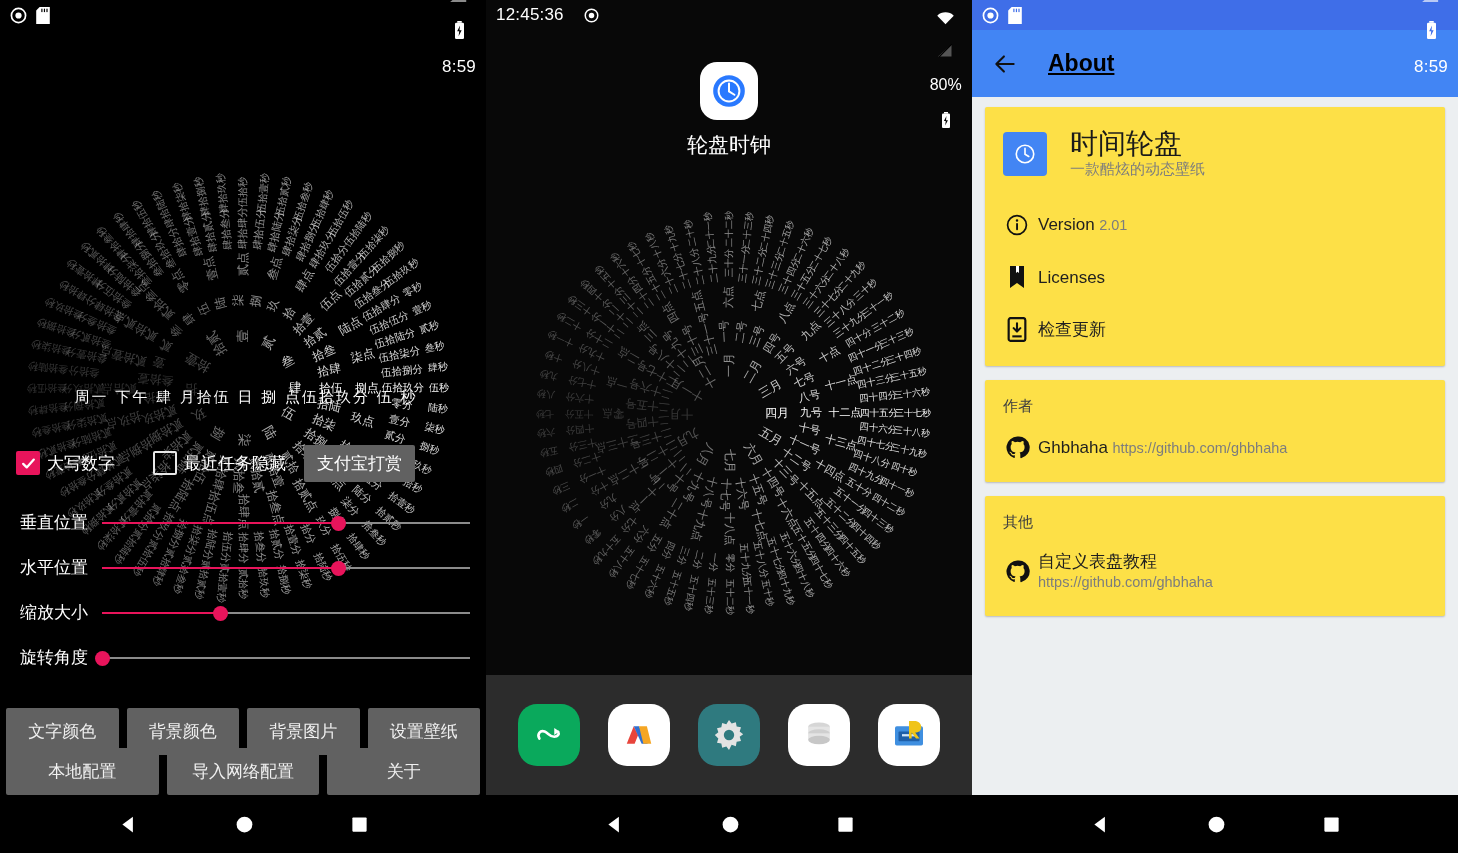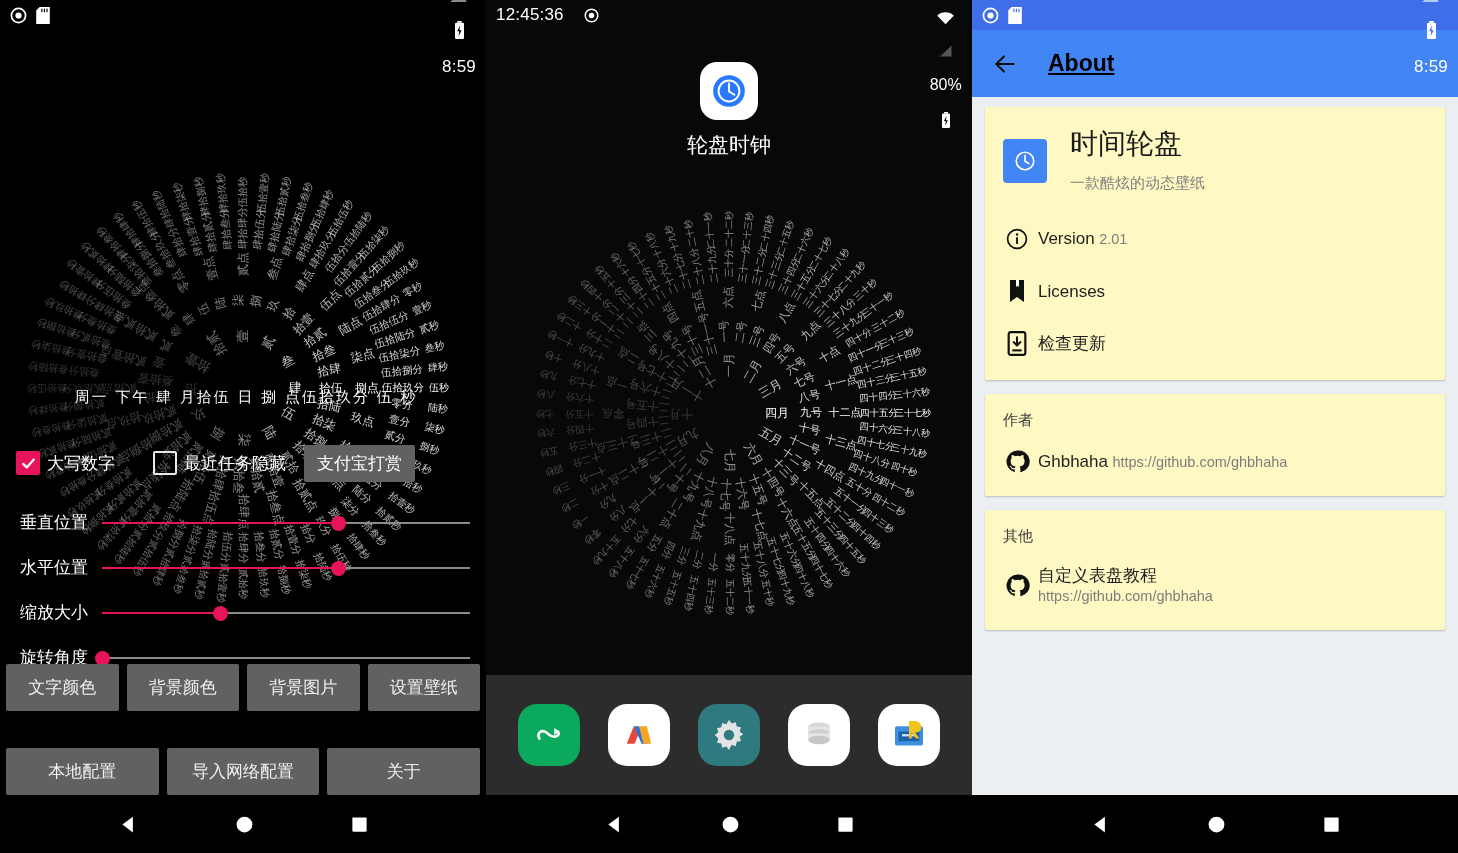--- a/index.html
+++ b/index.html
@@ -42,21 +42,21 @@
   .sliders { position:absolute; left:0; right:0; top:500px; z-index:5; padding:0 12px; }
   .srow { display:flex; align-items:center; height:45px; }
   .srow .slabel { color:#fff; font-size:17px; width:84px; flex:0 0 84px; white-space:nowrap;text-align:center; }
   .track { position:relative; flex:1; height:24px; margin-left:6px; margin-right:4px; }
   .track .base { position:absolute; left:0; right:0; top:11px; height:2px; background:#8b8b8b; }
   .track .fill { position:absolute; left:0; top:11px; height:2px; background:#e8145b; }
   .track .knob { position:absolute; top:5px; width:15px; height:15px; border-radius:50%;
                  background:#e8145b; transform:translateX(-7px); cursor:pointer; }
 
   .btngrid { position:absolute; left:0; right:0; z-index:5; padding:0 6px; }
-  #btnrow1 { top:664px; }
+  #btnrow1 { top:708px; }
   #btnrow2 { top:748px; }
   .brow { display:flex; gap:8px; }
   .gbtn { background:#616161; color:#f0f0f0; border:0; border-radius:2px;
           font-size:17px; padding:12px 0; cursor:pointer;
           font-family:"Liberation Sans","DejaVu Sans",sans-serif; }
   #btnrow1 .gbtn { flex:1; }
   #btnrow2 .gbtn { flex:1; }
 
   
   .center-readout { position:absolute; z-index:4; color:#fff; white-space:nowrap;
@@ -87,28 +87,28 @@
   .dockicon { width:62px; height:62px; border-radius:19px; display:flex;
               align-items:center; justify-content:center; cursor:pointer; overflow:hidden; }
 
   
   #panel3 .statusbar { background:#3f6ee8; }
   .appbar { position:absolute; top:30px; left:0; right:0; height:67px; background:#4285f4;
             display:flex; align-items:center; padding-left:20px; gap:30px; z-index:10; }
   .appbar .title { color:#000000; font-size:23px; font-weight:bold;text-decoration:underline; }
   .scroll3 { position:absolute; top:97px; left:0; right:0; bottom:58px;
              background:#eceff1; padding:10px 13px 0 13px; overflow:hidden; }
-  .card { background:#fef9c3; border-radius:2px; box-shadow:0 1px 2px rgba(0,0,0,.22);
+  .card { background:#fde047; border-radius:2px; box-shadow:0 1px 2px rgba(0,0,0,.22);
           margin-bottom:14px; }
   .card-hdr { padding:17px 0 3px 18px; color:#404040; font-size:15px; }
   .app-row { display:flex; align-items:center; padding:22px 0 20px 18px; gap:23px; }
   .app-sq { width:44px; height:44px; border-radius:4px; background:#4285f4;
             display:flex; align-items:center; justify-content:center; flex:0 0 44px; }
   .app-txt .t1 { font-size:28px; color:#1a1a1a; line-height:1.08; }
-  .app-txt .t2 { font-size:15px; color:#7d7d7d; margin-top:15px; }
+  .app-txt .t2 { font-size:15px; color:#7d7d7d; margin-top:1px; }
   .lrow { display:flex; align-items:center; padding:14px 0 14px 18px; gap:7px; cursor:pointer; }
   .lrow .licon { width:28px; flex:0 0 28px; display:flex; align-items:center;
                  justify-content:center; }
   .lrow .ltxt .lt1 { font-size:17px; color:#1f1f1f; line-height:1.25; }
   .lrow .ltxt .lt2 { font-size:14.5px; color:#7d7d7d; line-height:1.35; margin-top:1px; }
   .lrow .ltxt .lt2 span { display:block; }
 </style>
 </head>
 <body>
 

